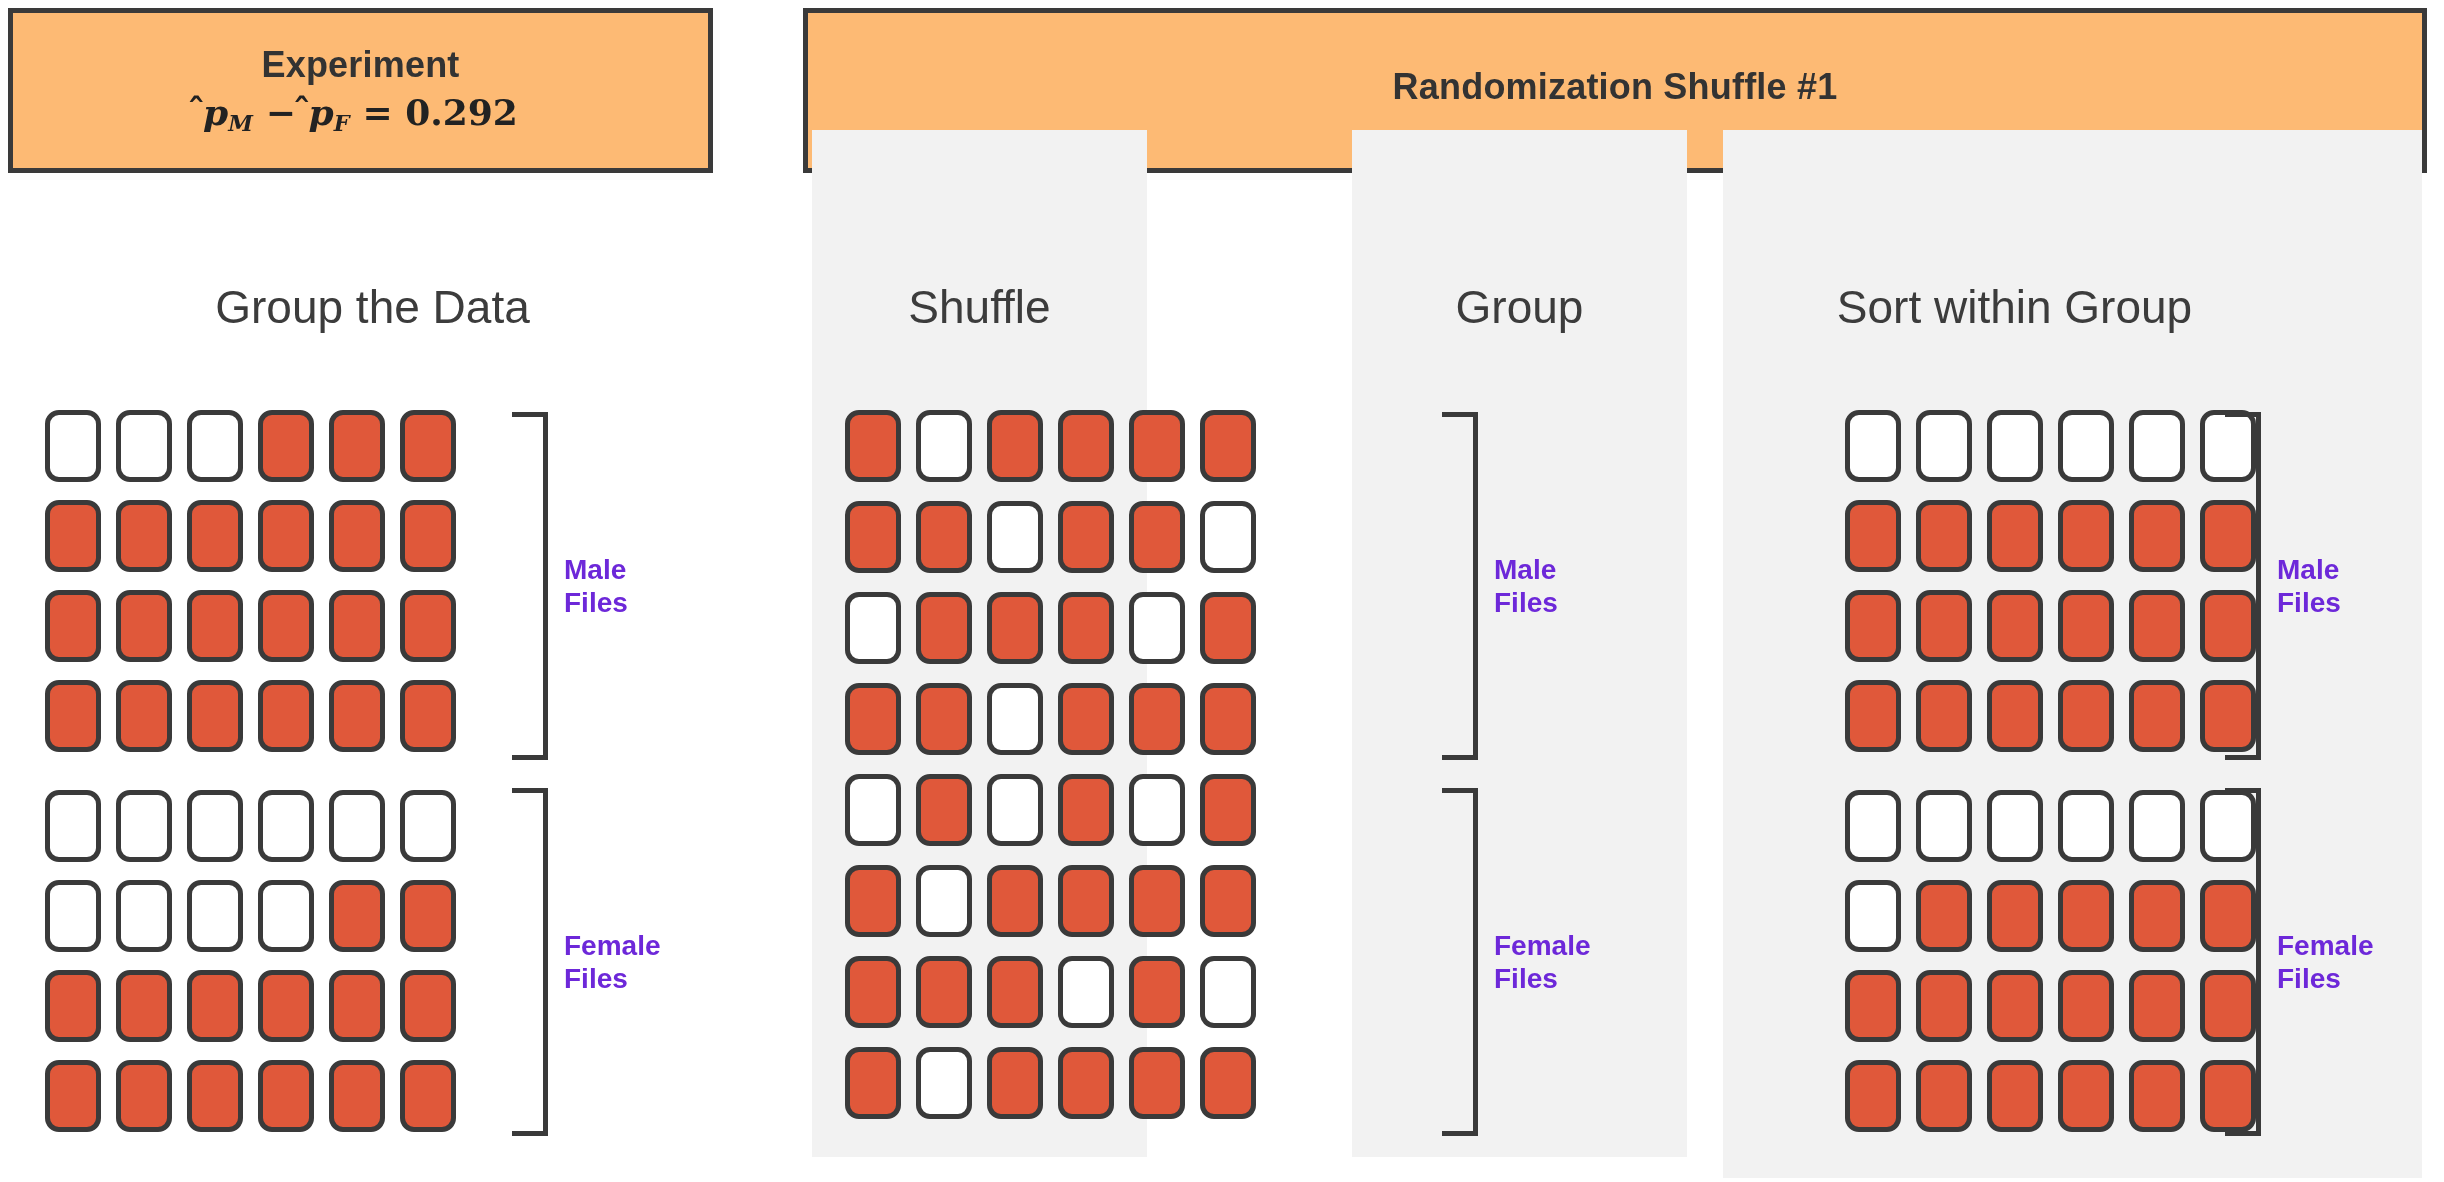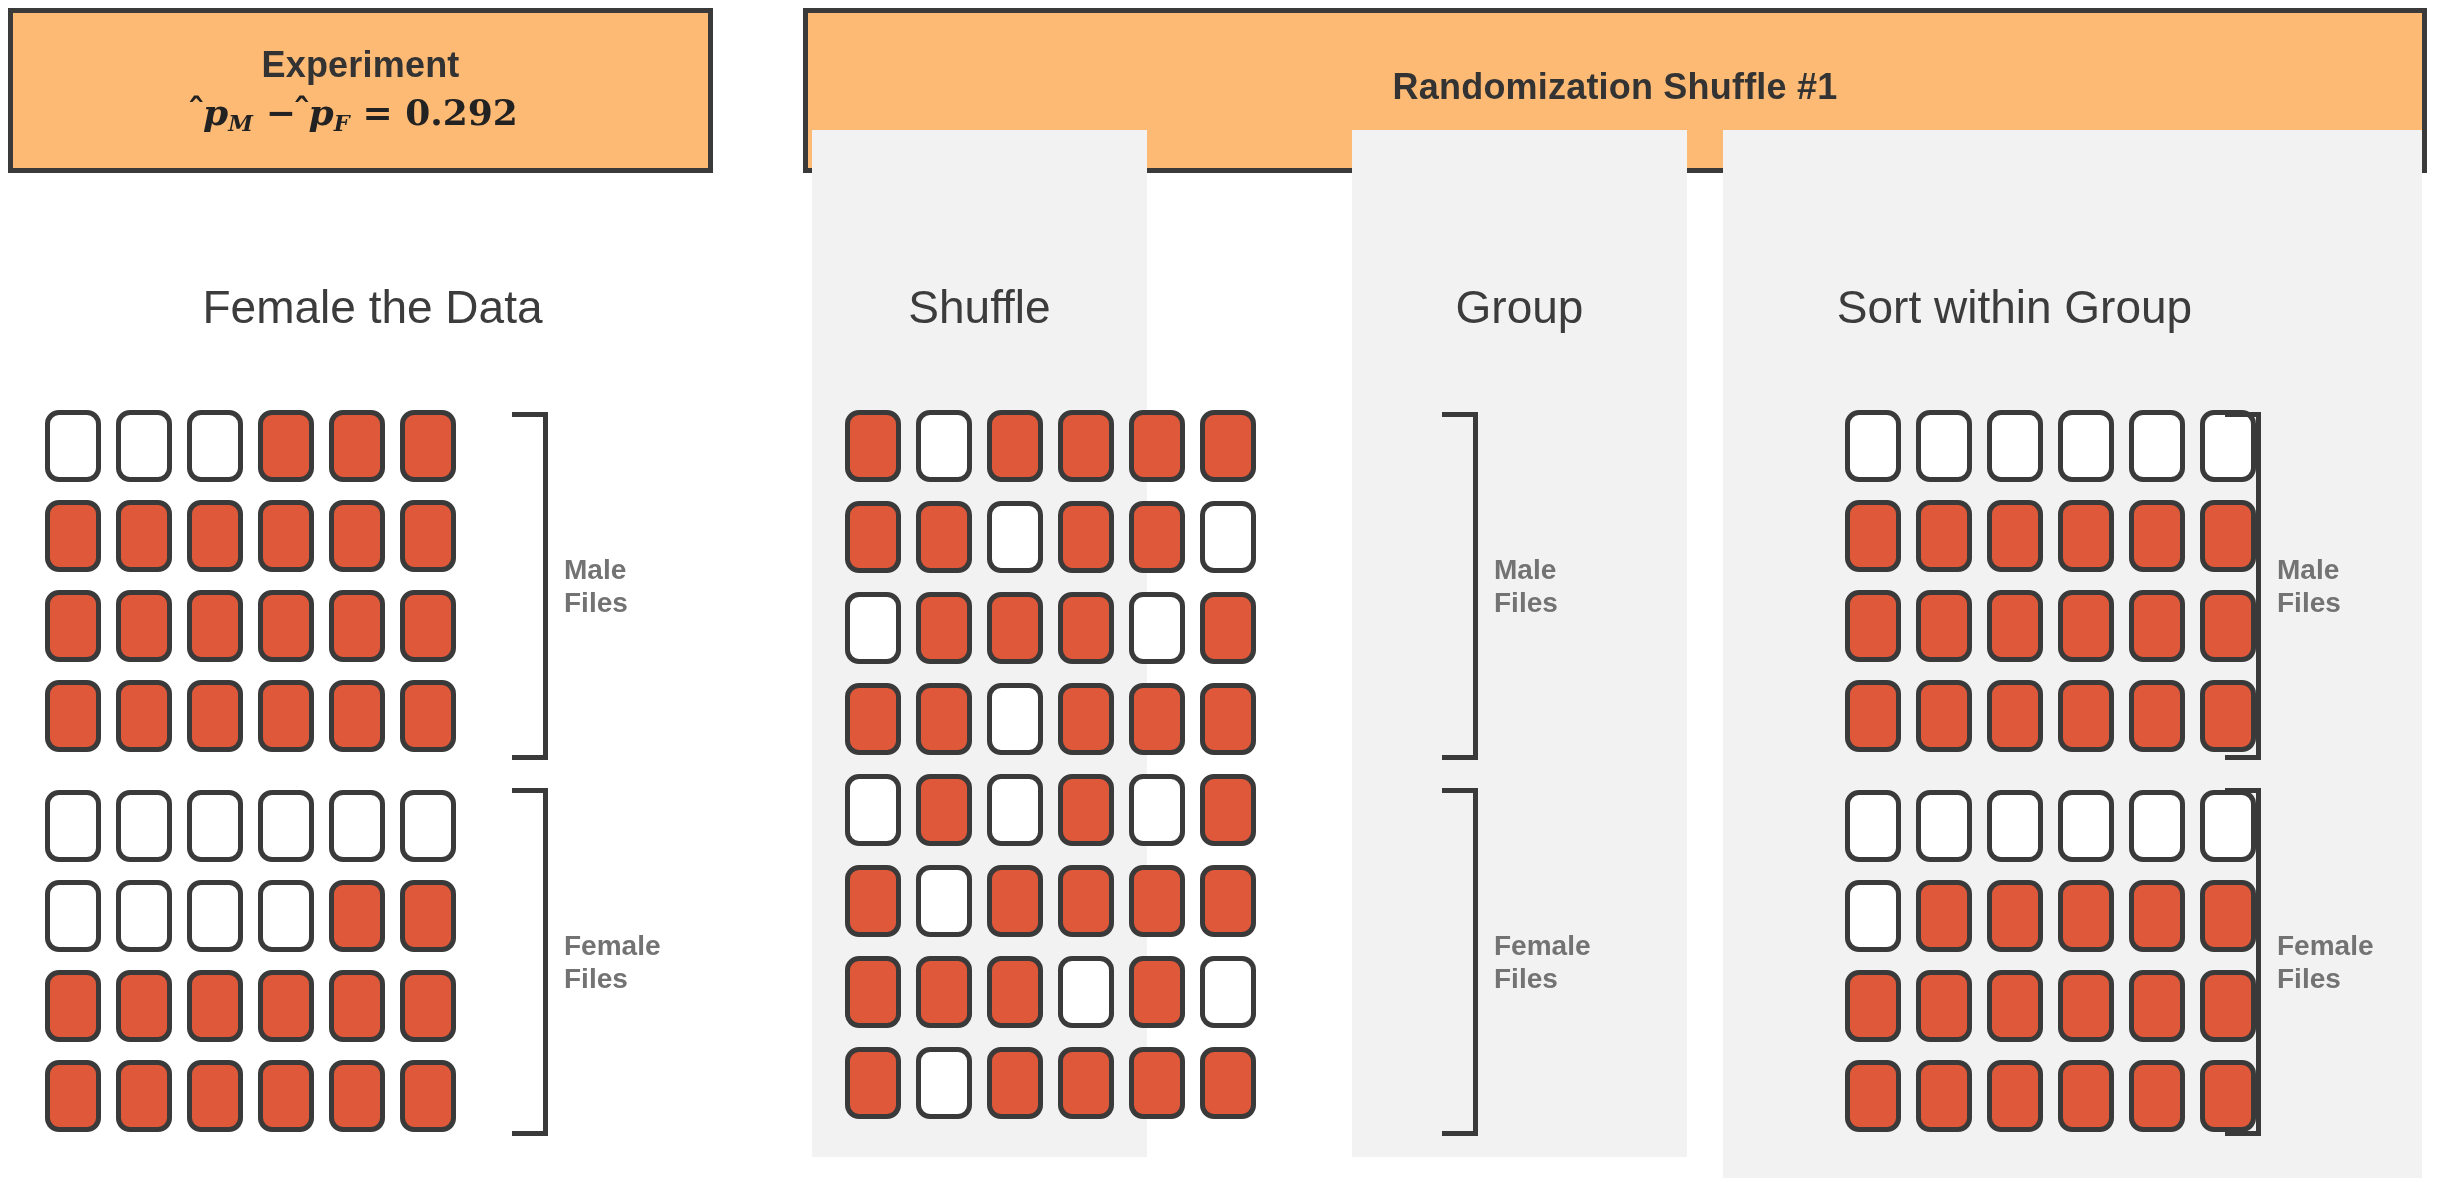--- a/index.html
+++ b/index.html
@@ -71,21 +71,21 @@
   .bracket{position:absolute;}
   .bracket .bk{
     position:absolute;left:0;top:0;width:36px;height:100%;
     box-sizing:border-box;
     border-top:5px solid #3a3a3a;
     border-right:5px solid #3a3a3a;
     border-bottom:5px solid #3a3a3a;
   }
   .bracket .bk-label{
     position:absolute;left:52px;top:50%;transform:translateY(-50%);
-    font-size:28px;font-weight:bold;color:#737373;line-height:1.18;
+    font-size:28px;font-weight:bold;color:#6d28d9;line-height:1.18;
     white-space:nowrap;
   }
 
   #bk-gather-male{left:512px;top:412px;height:348px;}
   #bk-gather-female{left:512px;top:788px;height:348px;}
   #bk-group-male{left:1442px;top:412px;height:348px;}
   #bk-group-female{left:1442px;top:788px;height:348px;}
   #bk-sort-male{left:2225px;top:412px;height:348px;}
   #bk-sort-female{left:2225px;top:788px;height:348px;}
 </style>
@@ -104,21 +104,21 @@
 </div>
 
 <div class="hdr-box" id="hdr-shuffle">
   <div class="hdr-title">Randomization Shuffle #1</div>
 </div>
 
 <div class="stage-panel" id="panel-shuffle"></div>
 <div class="stage-panel" id="panel-group"></div>
 <div class="stage-panel" id="panel-sort"></div>
 
-<div class="stage-title" id="title-gather">Female the Data</div>
+<div class="stage-title" id="title-gather">Group the Data</div>
 <div class="stage-title" id="title-shuffle">Shuffle</div>
 <div class="stage-title" id="title-group">Group</div>
 <div class="stage-title" id="title-sort">Sort within Group</div>
 
 <div class="grid" id="grid-gather">
     <div class="grid-row">
       <div class="tile"></div>
       <div class="tile"></div>
       <div class="tile"></div>
       <div class="tile r"></div>

